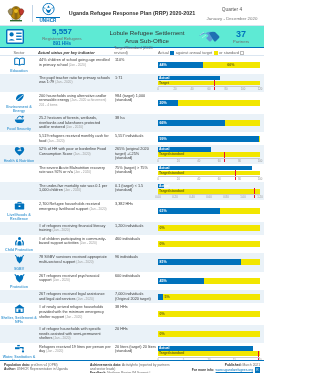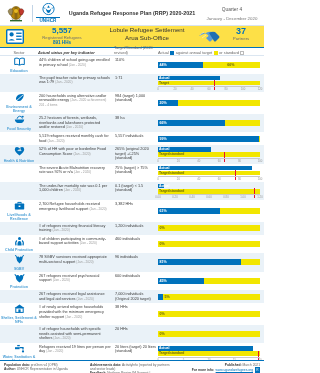--- a/index.html
+++ b/index.html
@@ -31,22 +31,22 @@
     font-size: 11.5px; font-weight: bold; color: #0072bc;
     letter-spacing: .1px; line-height: 12px;
   }
   .rrp-line { font-size: 5.4px; font-weight: bold; color:#333; line-height: 7px; }
   .quarter-block { width: 56px; flex:0 0 56px; text-align:center; }
   .q-label { font-size: 4.8px; color:#555; line-height: 10px; }
   .q-dates { font-size: 4.4px; color:#777; line-height: 7px; }
 
   
   .subheader {
-    display:flex; height: 22px;
-    border-bottom: 1.6px solid #0072bc; background:#fde047;
+    display:flex; align-items:center; height: 22px;
+    border-bottom: 1.6px solid #0072bc; background:#5eead4;
     padding: 0 4px;
   }
   .pop-icon { width: 22px; flex:0 0 22px; display:flex; align-items:center; justify-content:center; }
   .pop-block { width: 72px; flex:0 0 72px; text-align:center; }
   .pop-num { font-size: 8px; font-weight:bold; color:#0072bc; line-height: 9px; }
   .pop-lbl { font-size: 4.2px; color:#6d6d6d; line-height: 5px; }
   .pop-hh { font-size: 4.6px; font-weight:bold; color:#0072bc; line-height: 6px; }
   .settlement { flex:1; text-align:center; }
   .settle-name { font-size: 6.2px; color:#333; line-height: 8px; }
   .settle-office { font-size: 6.2px; color:#333; line-height: 8px; }

